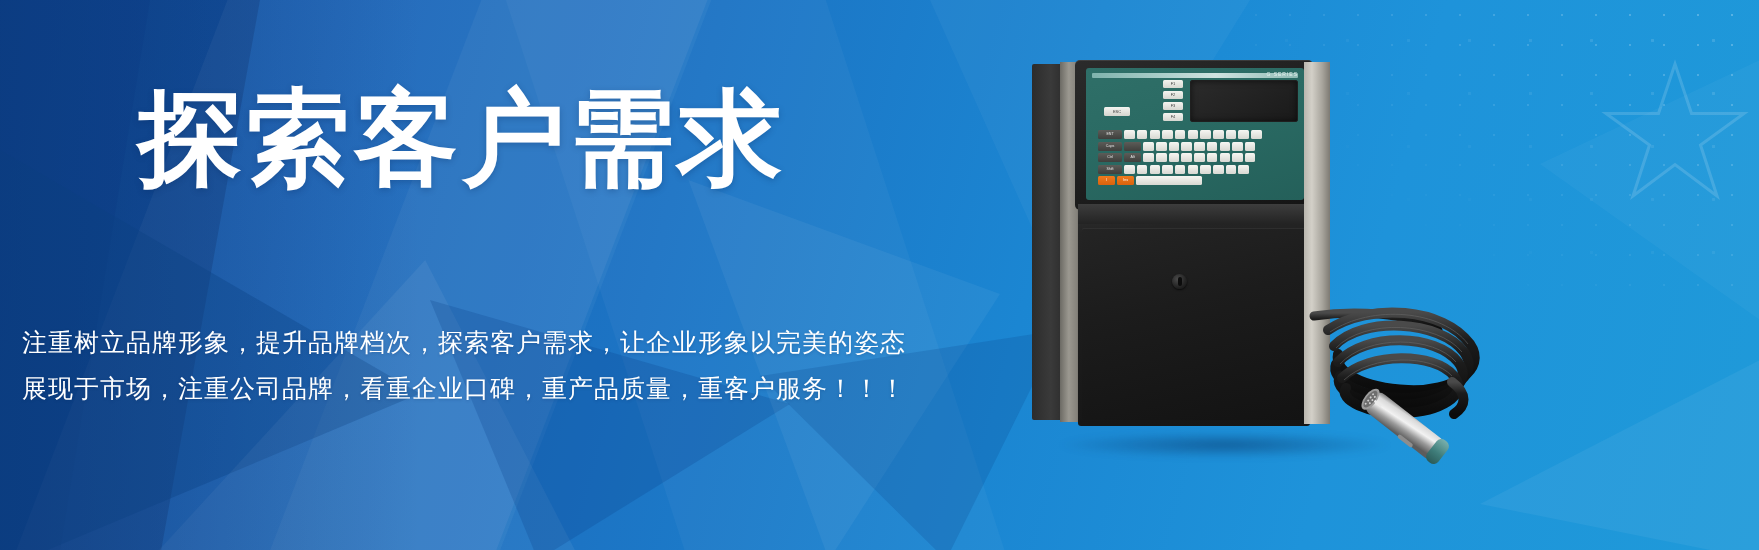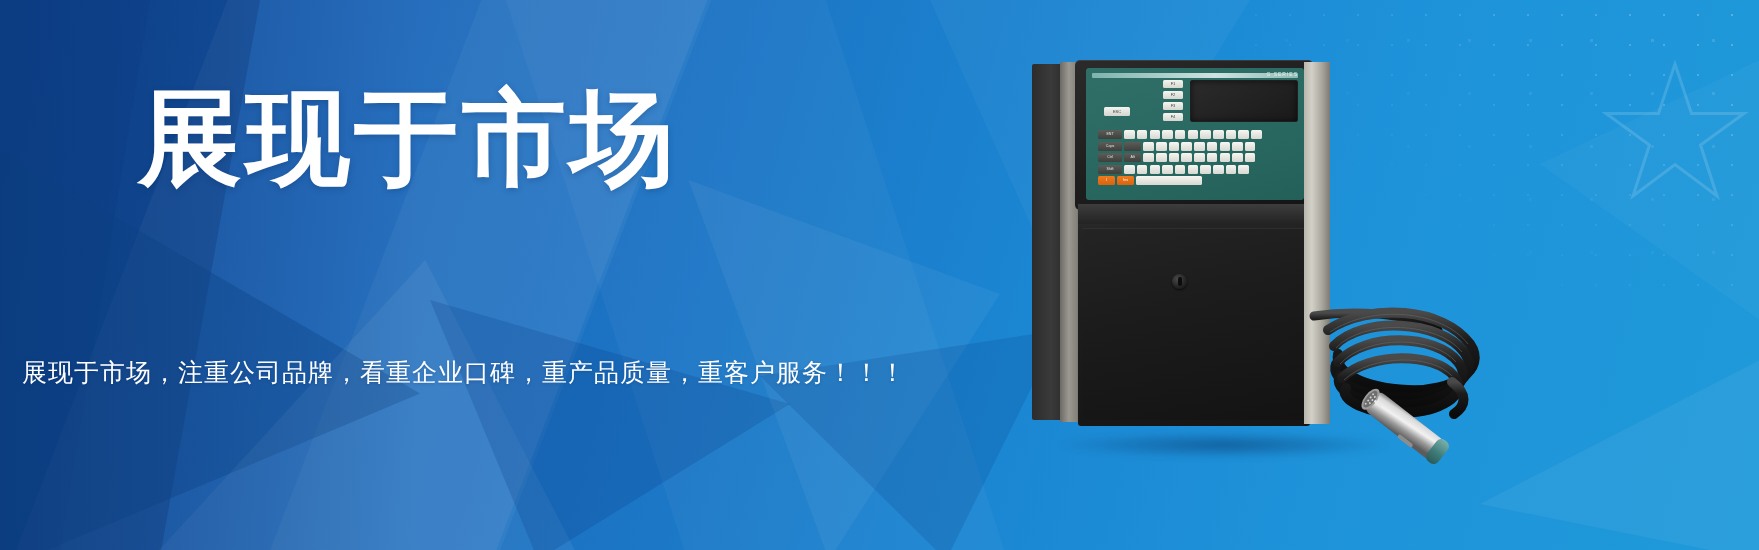--- a/index.html
+++ b/index.html
@@ -108,21 +108,21 @@
     position:absolute;left:22px;
     color:#ffffff;
     font-size:25px;
     font-weight:normal;
     letter-spacing:1px;
     line-height:1;
     white-space:nowrap;
     text-shadow:0 1px 3px rgba(6,40,90,.25);
   }
   .subcopy.s1{top:330px;}
-  .subcopy.s2{top:360px;}
+  .subcopy.s2{top:376px;}
 
   
   #product{position:absolute;left:1020px;top:40px;width:620px;height:470px;}
 
   
   .prod-shadow{
     position:absolute;left:40px;top:392px;width:330px;height:26px;
     background:radial-gradient(ellipse at center, rgba(4,35,80,.42) 0%, rgba(4,35,80,0) 72%);
     filter:blur(3px);
   }
@@ -259,21 +259,22 @@
     <div class="poly dots"></div>
     <div class="poly star">
       <svg viewBox="0 0 100 100">
         <polygon points="50,4 61,37 96,37 67,58 78,92 50,71 22,92 33,58 4,37 39,37" fill="none" stroke="#ffffff" stroke-width="2"></polygon>
       </svg>
     </div>
     <div class="poly vignette"></div>
   </div>
 
   <div id="copy">
-    <div class="headline l1">展现于市场</div>
+    <div class="headline l1">探索客户需求</div>
+    <div class="subcopy s1">注重树立品牌形象，提升品牌档次，探索客户需求，让企业形象以完美的姿态</div>
     <div class="subcopy s2">展现于市场，注重公司品牌，看重企业口碑，重产品质量，重客户服务！！！</div>
   </div>
 
   <div id="product">
 
     <div class="prod-shadow"></div>
 
     <div class="cab-side"></div>
     <div class="cab-trim-l"></div>
 

